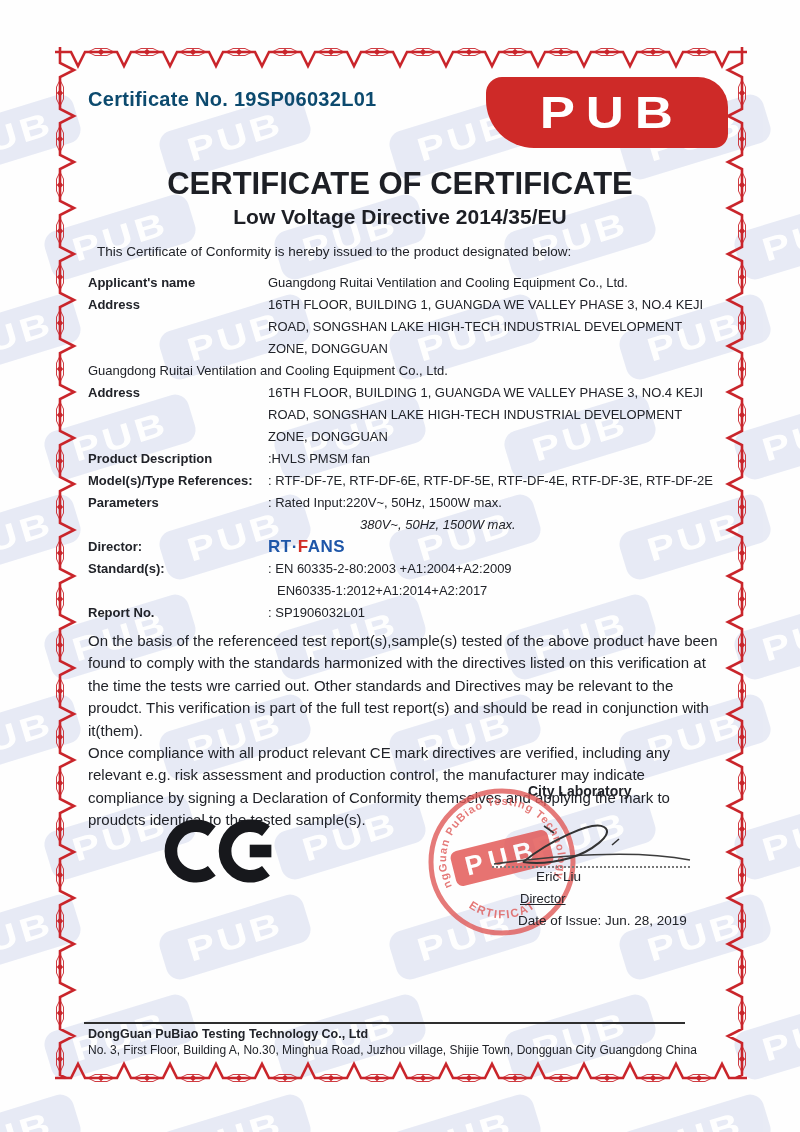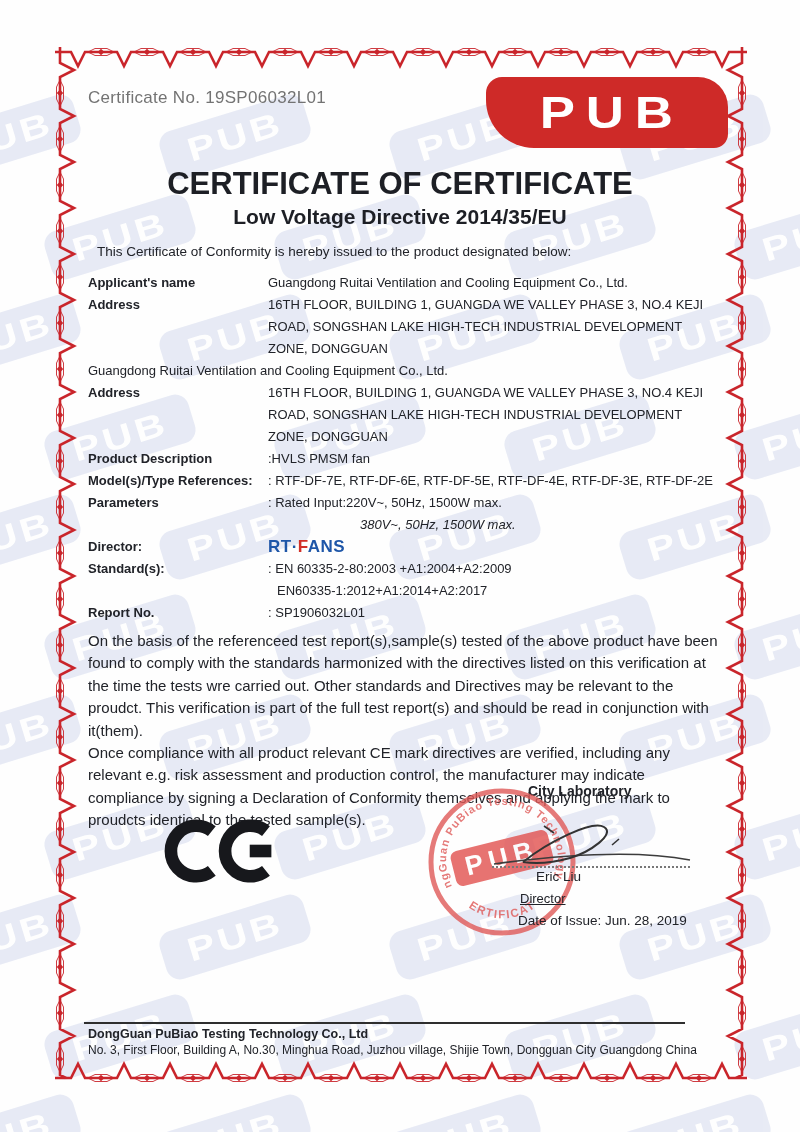--- a/index.html
+++ b/index.html
@@ -11,21 +11,21 @@
            transform:rotate(-17deg);display:flex;align-items:center;justify-content:center;opacity:.8;}
   .wm-tile span{color:#fff;font-weight:bold;font-size:33px;letter-spacing:3px;transform:scaleX(1.25);}
   
   .bstrip{position:absolute;z-index:1;}
   #b-top{left:55px;top:47px;}
   #b-bottom{left:55px;top:1057px;transform:scaleY(-1);}
   #b-left{left:55px;top:47px;}
   #b-right{left:725px;top:47px;transform:scaleX(-1);}
   
   .ct{position:absolute;z-index:2;}
-  .cert-no{left:88px;top:88px;font-size:17px;font-weight:normal;letter-spacing:.3px;color:#737373;}
+  .cert-no{left:88px;top:88px;font-size:20px;font-weight:bold;letter-spacing:.3px;color:#0c4a6e;}
   .pub-logo{left:486px;top:77px;width:242px;height:71px;background:#ce2a28;
             border-radius:16px 30px 14px 48px;display:flex;align-items:center;justify-content:center;}
   .pub-logo span{color:#fff;font-size:44px;font-weight:bold;letter-spacing:9px;
                  transform:scaleX(1.2);padding-left:8px;}
   .title{left:0;top:166px;width:800px;text-align:center;font-size:31px;font-weight:bold;color:#1d1f25;}
   .subtitle{left:0;top:205px;width:800px;text-align:center;font-size:21px;font-weight:bold;color:#1d1f25;}
   .intro{left:97px;top:244px;font-size:13.5px;}
   #fields{left:88px;top:272px;width:632px;}
   .field-row{display:flex;font-size:13px;line-height:22px;}
   .field-label{width:180px;font-weight:bold;flex:none;}

